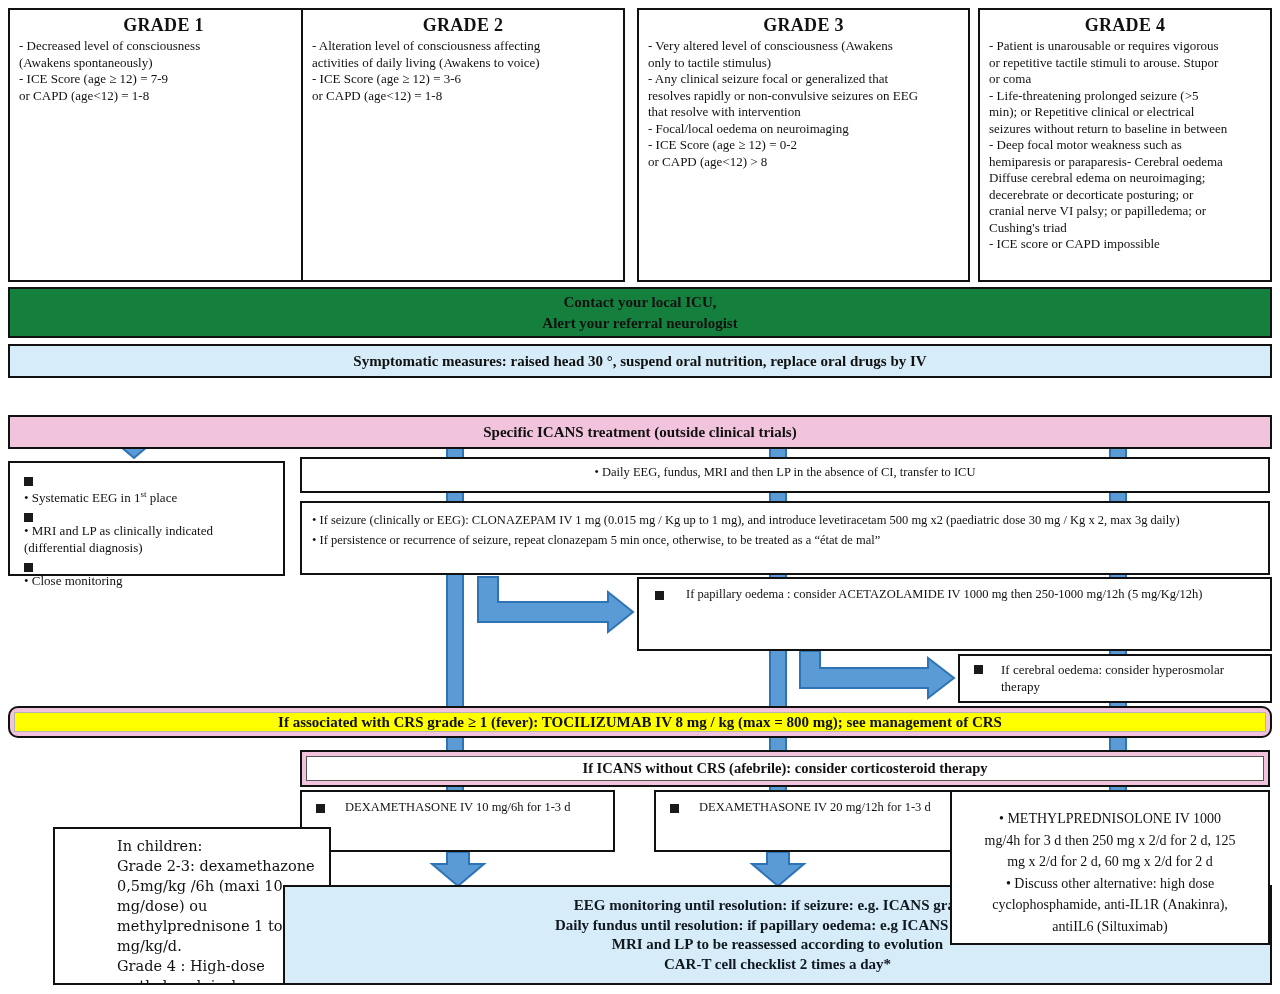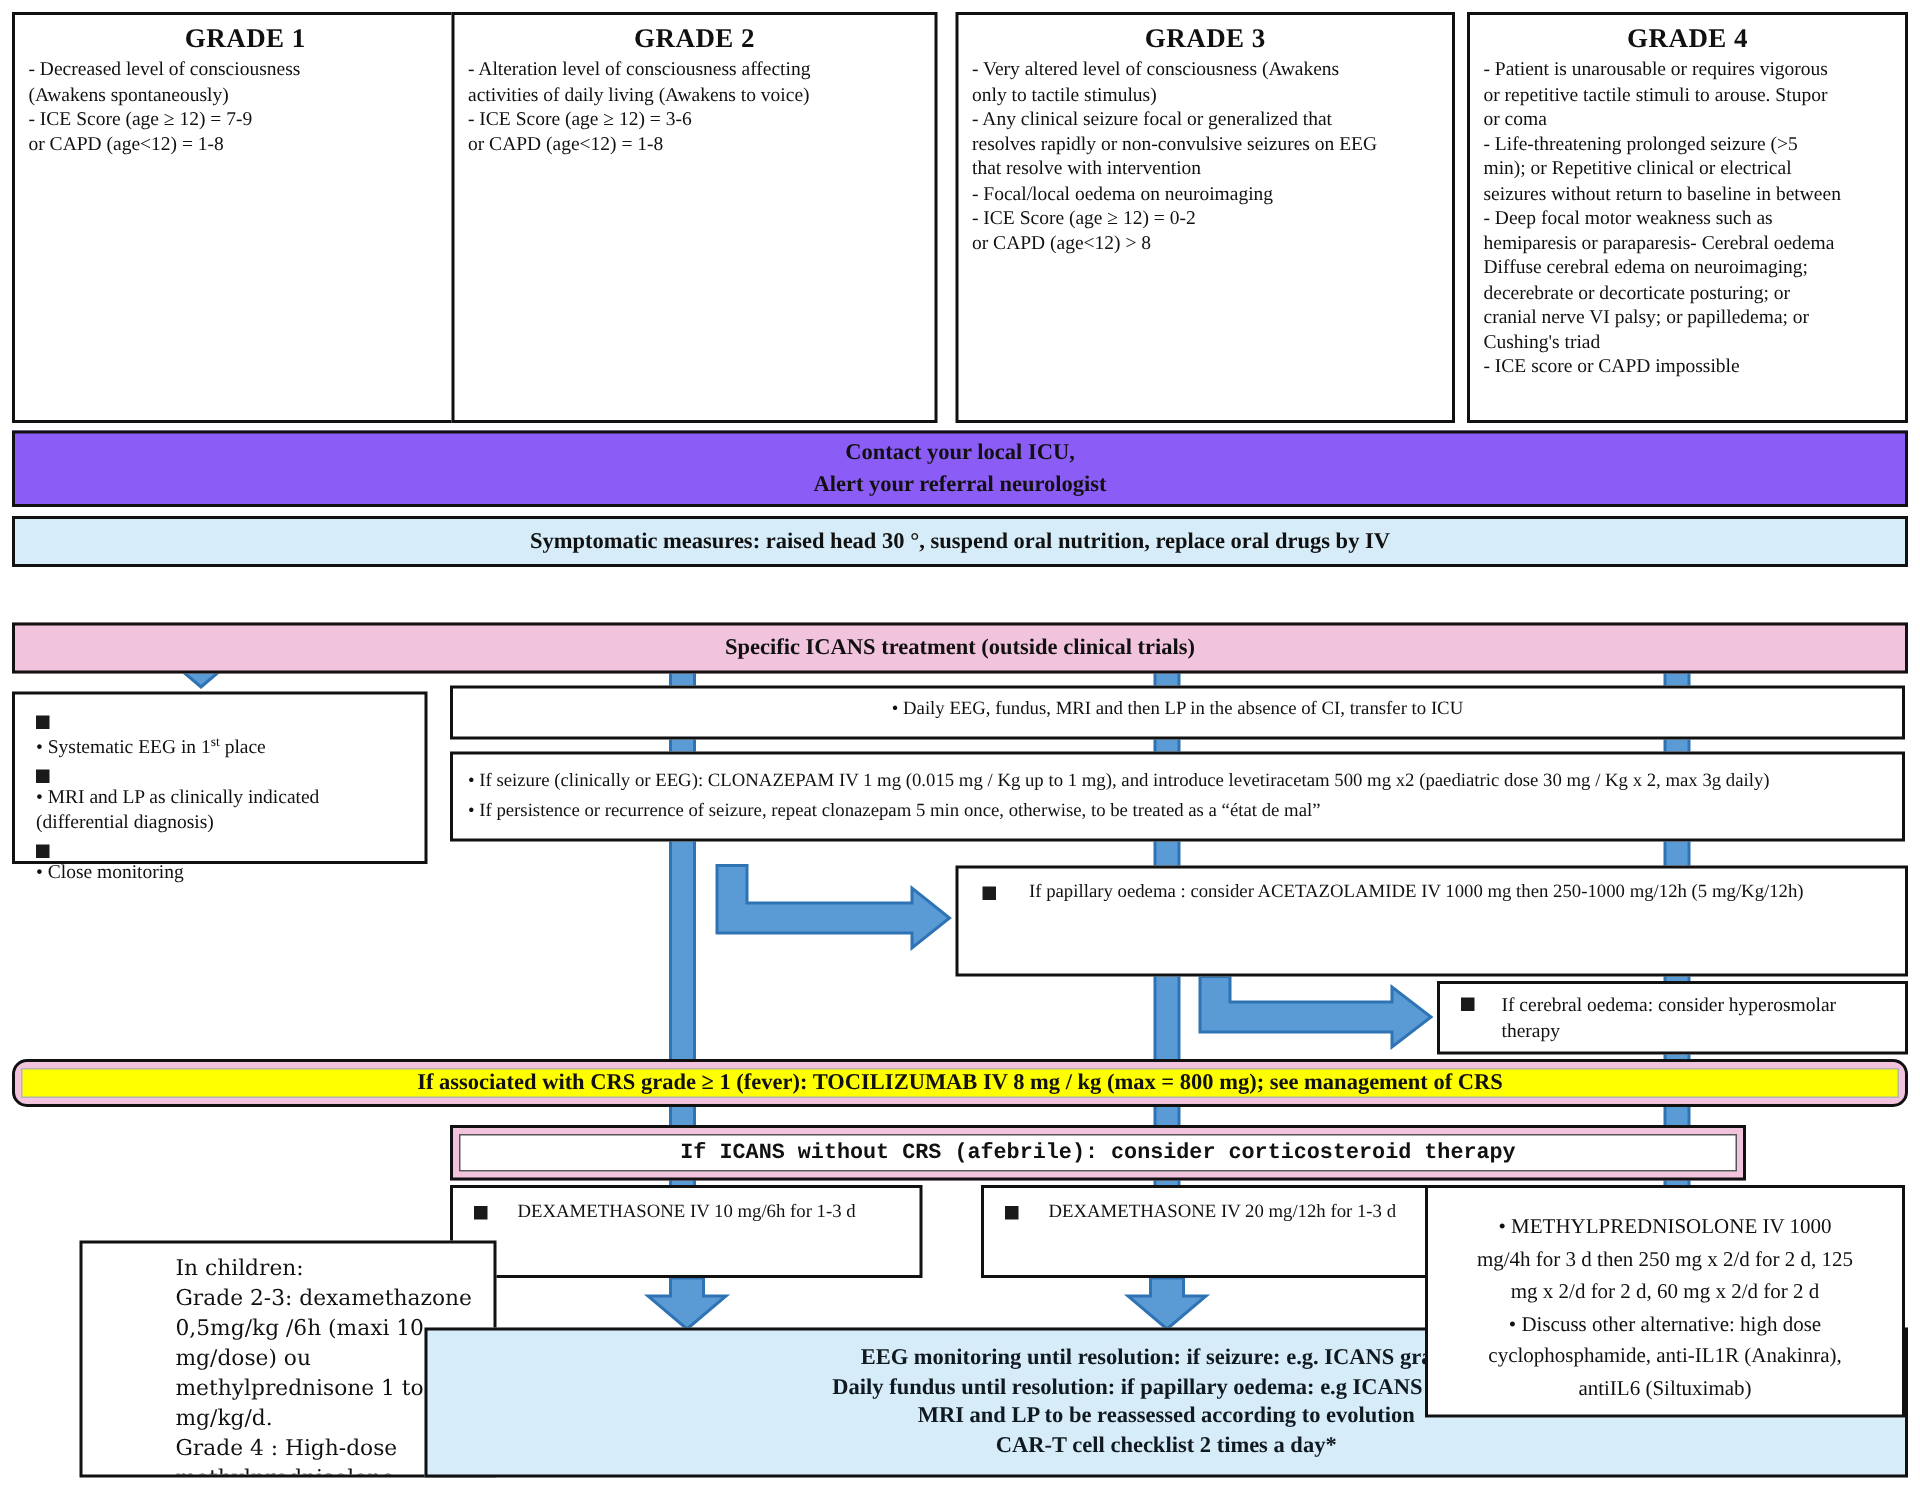--- a/index.html
+++ b/index.html
@@ -11,21 +11,21 @@
   .abs{position:absolute;}
   .box{background:#ffffff;border:2px solid #111;z-index:2;}
   .ml{white-space:pre-line;}
   
   .grade{top:8px;height:274px;}
   .grade-title{text-align:center;font-weight:bold;font-size:18px;margin-top:5px;letter-spacing:.3px;}
   .grade-body{font-size:13px;line-height:16.5px;padding:2px 8px 0 9px;}
   
   .banner{left:8px;width:1264px;display:flex;align-items:center;justify-content:center;
           text-align:center;font-weight:bold;z-index:2;border:2px solid #111;}
-  .gold{background:#8b5cf6;}
+  .gold{background:#15803d;}
   .ltblue{background:#d6ecf8;}
   .pink{background:#f2c3dc;}
   
   .frame{border:2px solid #111;background:#f2c3dc;padding:4px;z-index:2;}
   .frame-inner{width:100%;height:100%;display:flex;align-items:center;justify-content:center;
                text-align:center;font-weight:bold;}
   .yellow-inner{background:#ffff00;border:1px solid #b5b5b5;}
   .white-inner{background:#ffffff;border:1px solid #555;}
   
   #flow{position:absolute;left:0;top:0;z-index:1;}
@@ -123,40 +123,40 @@
       <span>• MRI and LP as clinically indicated (differential diagnosis)</span>
     </div>
     <div class="sqrow">
       <span class="sq"></span>
       <span>• Close monitoring</span>
     </div>
   </div>
 
   <div class="abs box small center" style="left:300px;top:457px;width:970px;height:36px;padding-top:6px;">• Daily EEG, fundus, MRI and then LP in the absence of CI, transfer to ICU</div>
 
-  <div class="abs box small" style="left:300px;top:501px;width:970px;height:60px;padding:7px 8px 0 10px;line-height:20px;">
+  <div class="abs box small" style="left:300px;top:501px;width:970px;height:74px;padding:7px 8px 0 10px;line-height:20px;">
     <div>• If seizure (clinically or EEG): CLONAZEPAM IV 1 mg (0.015 mg / Kg up to 1 mg), and introduce levetiracetam 500 mg x2 (paediatric dose 30 mg / Kg x 2, max 3g daily)</div>
     <div>• If persistence or recurrence of seizure, repeat clonazepam 5 min once, otherwise, to be treated as a  “état de mal”</div>
   </div>
 
   <div class="abs box sqrow small" style="left:637px;top:577px;width:635px;height:74px;padding:8px 8px 0 16px;">
     <span class="sq" style="margin-right:22px;"></span>
     <span>If papillary oedema  : consider ACETAZOLAMIDE IV 1000 mg then 250-1000 mg/12h (5 mg/Kg/12h)</span>
   </div>
 
   <div class="abs box sqrow" style="left:958px;top:654px;width:314px;height:49px;padding:5px 10px 0 14px;font-size:13px;line-height:17px;">
     <span class="sq" style="margin-right:18px;"></span>
     <span>If cerebral oedema: consider hyperosmolar therapy</span>
   </div>
 
   <div class="abs frame" style="left:8px;top:706px;width:1264px;height:32px;border-radius:10px;">
     <div class="frame-inner yellow-inner" style="font-size:15px;">If associated with CRS grade ≥ 1 (fever): TOCILIZUMAB IV 8 mg / kg (max = 800 mg); see management of CRS</div>
   </div>
 
-  <div class="abs frame" style="left:300px;top:750px;width:864px;height:37px;font-family:Liberation Mono, monospace;">
+  <div class="abs frame" style="left:300px;top:750px;width:970px;height:37px;">
     <div class="frame-inner white-inner" style="font-size:14.5px;">If ICANS without CRS (afebrile): consider corticosteroid therapy</div>
   </div>
 
   <div class="abs box sqrow small" style="left:300px;top:790px;width:315px;height:62px;padding:8px 6px 0 14px;">
     <span class="sq" style="margin-right:20px;"></span>
     <span>DEXAMETHASONE IV 10 mg/6h for 1-3 d</span>
   </div>
   <div class="abs box sqrow small" style="left:626px;top:790px;width:316px;height:62px;padding:8px 6px 0 14px;margin-left:28px;">
     <span class="sq" style="margin-right:20px;"></span>
     <span>DEXAMETHASONE IV 20 mg/12h for 1-3 d</span>

